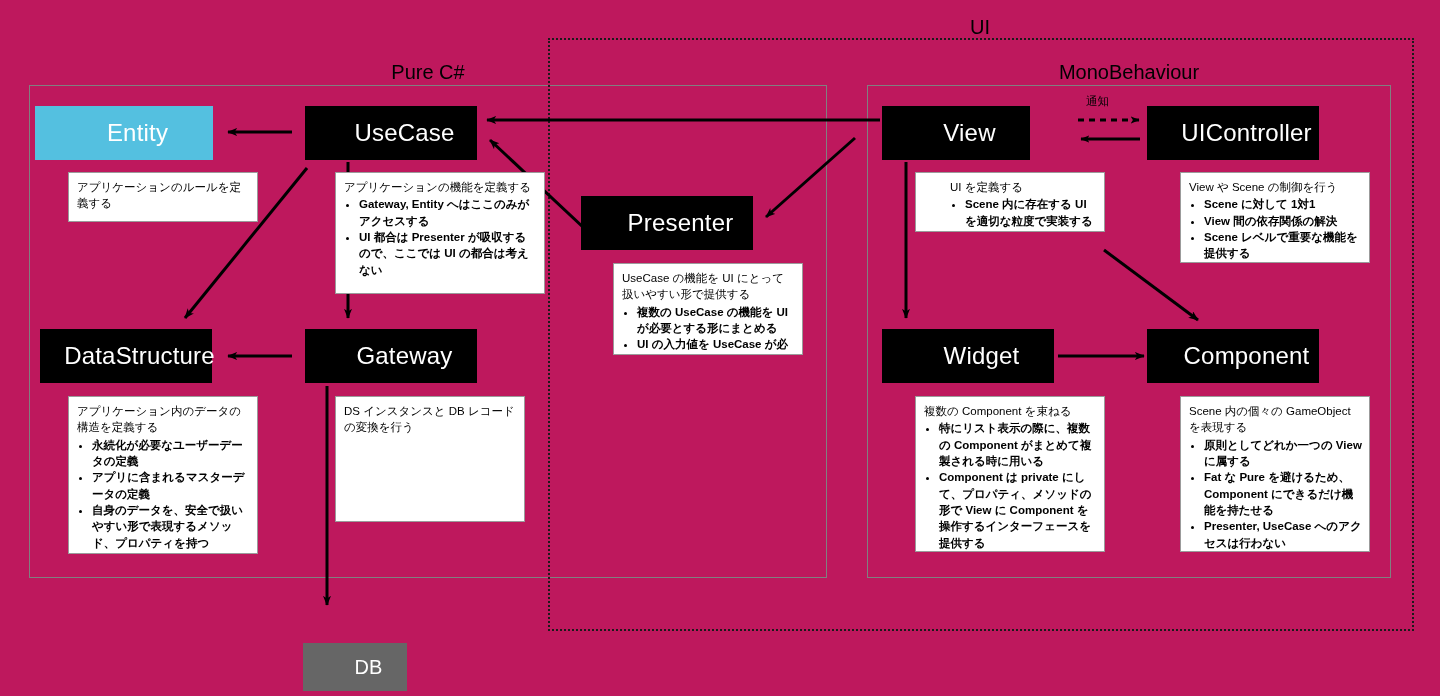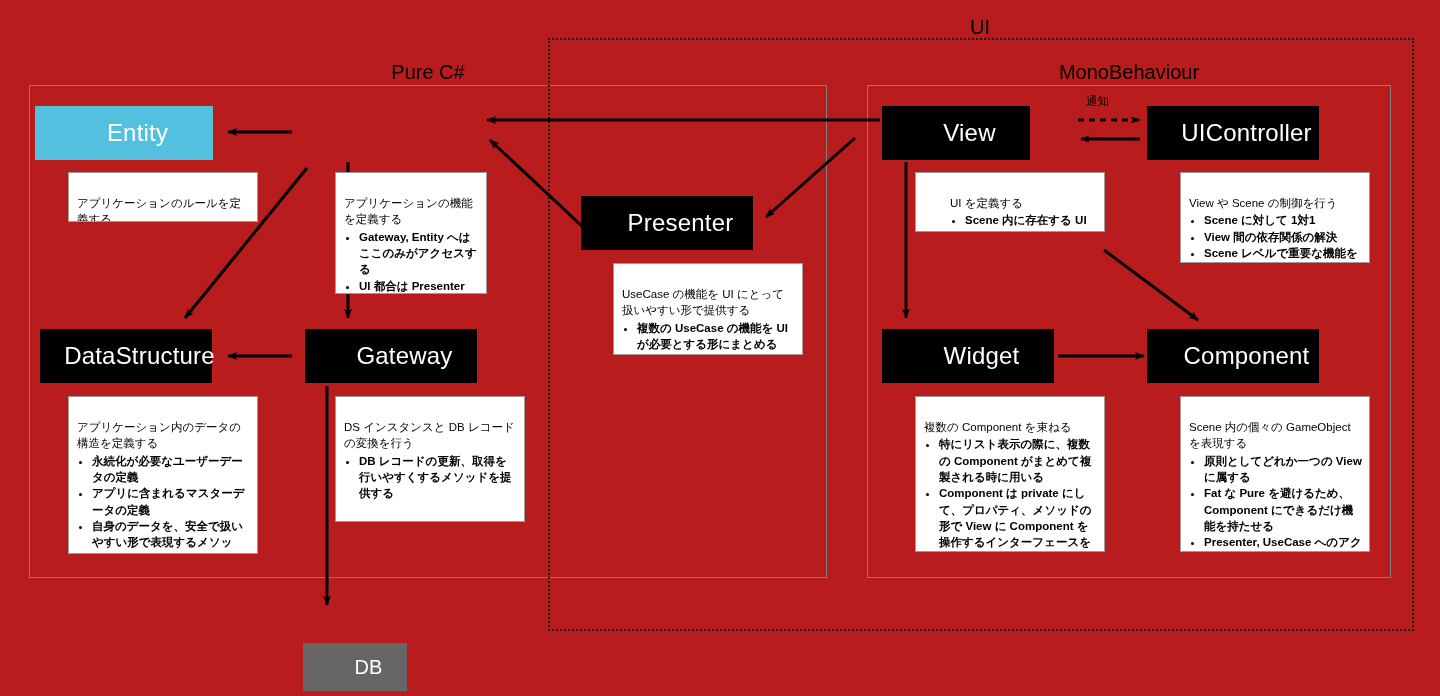--- a/index.html
+++ b/index.html
@@ -9,21 +9,21 @@
   }
   body {
     font-family: "Liberation Sans", "DejaVu Sans", sans-serif;
     color: #000000;
   }
   #canvas {
     position: relative;
     width: 1440px;
     height: 696px;
     overflow: hidden;
-    background: #b91c1c;
+    background: #be185d;
   }
 
   
   .panel {
     position: absolute;
     border: 1.5px solid #808080;
     background: transparent;
     box-sizing: border-box;
   }
   .panel-dashed {
@@ -72,21 +72,21 @@
     box-sizing: border-box;
     border: 1px solid #9b9b9b;
     background: #ffffff;
     font-size: 11.5px;
     line-height: 1.42;
     color: #000000;
     padding: 6px 7px 6px 8px;
     overflow: hidden;
   }
   .note .note-head {
-    margin: 16px 0 1px 0;
+    margin: 0 0 1px 0;
   }
   .note ul {
     margin: 0;
     padding-left: 15px;
     list-style: disc;
     font-weight: bold;
   }
   .note li {
     margin: 0;
     padding: 0;
@@ -164,20 +164,23 @@
 
     <line x1="1058" y1="356" x2="1144" y2="356" stroke="#000" stroke-width="3" marker-end="url(#ah)"></line>
   </svg>
 
   <div class="edge-label" style="left:1086px; top:96px;">通知</div>
 
   <div class="node entity" style="left:35px; top:106px; width:178px; height:54px;">
     <span>Entity</span>
   </div>
 
+  <div class="node" style="left:305px; top:106px; width:172px; height:54px;">
+    <span>UseCase</span>
+  </div>
 
   <div class="node" style="left:40px; top:329px; width:172px; height:54px;">
     <span>DataStructure</span>
   </div>
 
   <div class="node" style="left:305px; top:329px; width:172px; height:54px;">
     <span>Gateway</span>
   </div>
 
   <div class="node" style="left:581px; top:196px; width:172px; height:54px;">
@@ -201,42 +204,39 @@
   </div>
 
   <div class="node db" style="left:303px; top:615px; width:104px; height:48px;">
     <span>DB</span>
   </div>
 
   <div class="note" style="left:68px; top:172px; width:190px; height:50px;">
     <div class="note-head">アプリケーションのルールを定義する</div>
   </div>
 
-  <div class="note" style="left:335px; top:172px; width:152px; height:122px;">
+  <div class="note" style="left:335px; top:172px; width:210px; height:122px;">
     <div class="note-head">アプリケーションの機能を定義する</div>
     <ul>
       <li>Gateway, Entity へはここのみがアクセスする</li>
       <li>UI 都合は Presenter が吸収するので、ここでは UI の都合は考えない</li>
     </ul>
   </div>
 
   <div class="note" style="left:68px; top:396px; width:190px; height:158px;">
     <div class="note-head">アプリケーション内のデータの構造を定義する</div>
     <ul>
       <li>永続化が必要なユーザーデータの定義</li>
       <li>アプリに含まれるマスターデータの定義</li>
       <li>自身のデータを、安全で扱いやすい形で表現するメソッド、プロパティを持つ</li>
     </ul>
   </div>
 
   <div class="note" style="left:335px; top:396px; width:190px; height:126px;">
     <div class="note-head">DS インスタンスと DB レコードの変換を行う</div>
-    <ul>
-      <li>DB レコードの更新、取得を行いやすくするメソッドを提供する</li>
-    </ul>
   </div>
 
   <div class="note" style="left:613px; top:263px; width:190px; height:92px;">
     <div class="note-head">UseCase の機能を UI にとって扱いやすい形で提供する</div>
     <ul>
       <li>複数の UseCase の機能を UI が必要とする形にまとめる</li>
       <li>UI の入力値を UseCase が必要とする形に整形する</li>
     </ul>
   </div>
 

